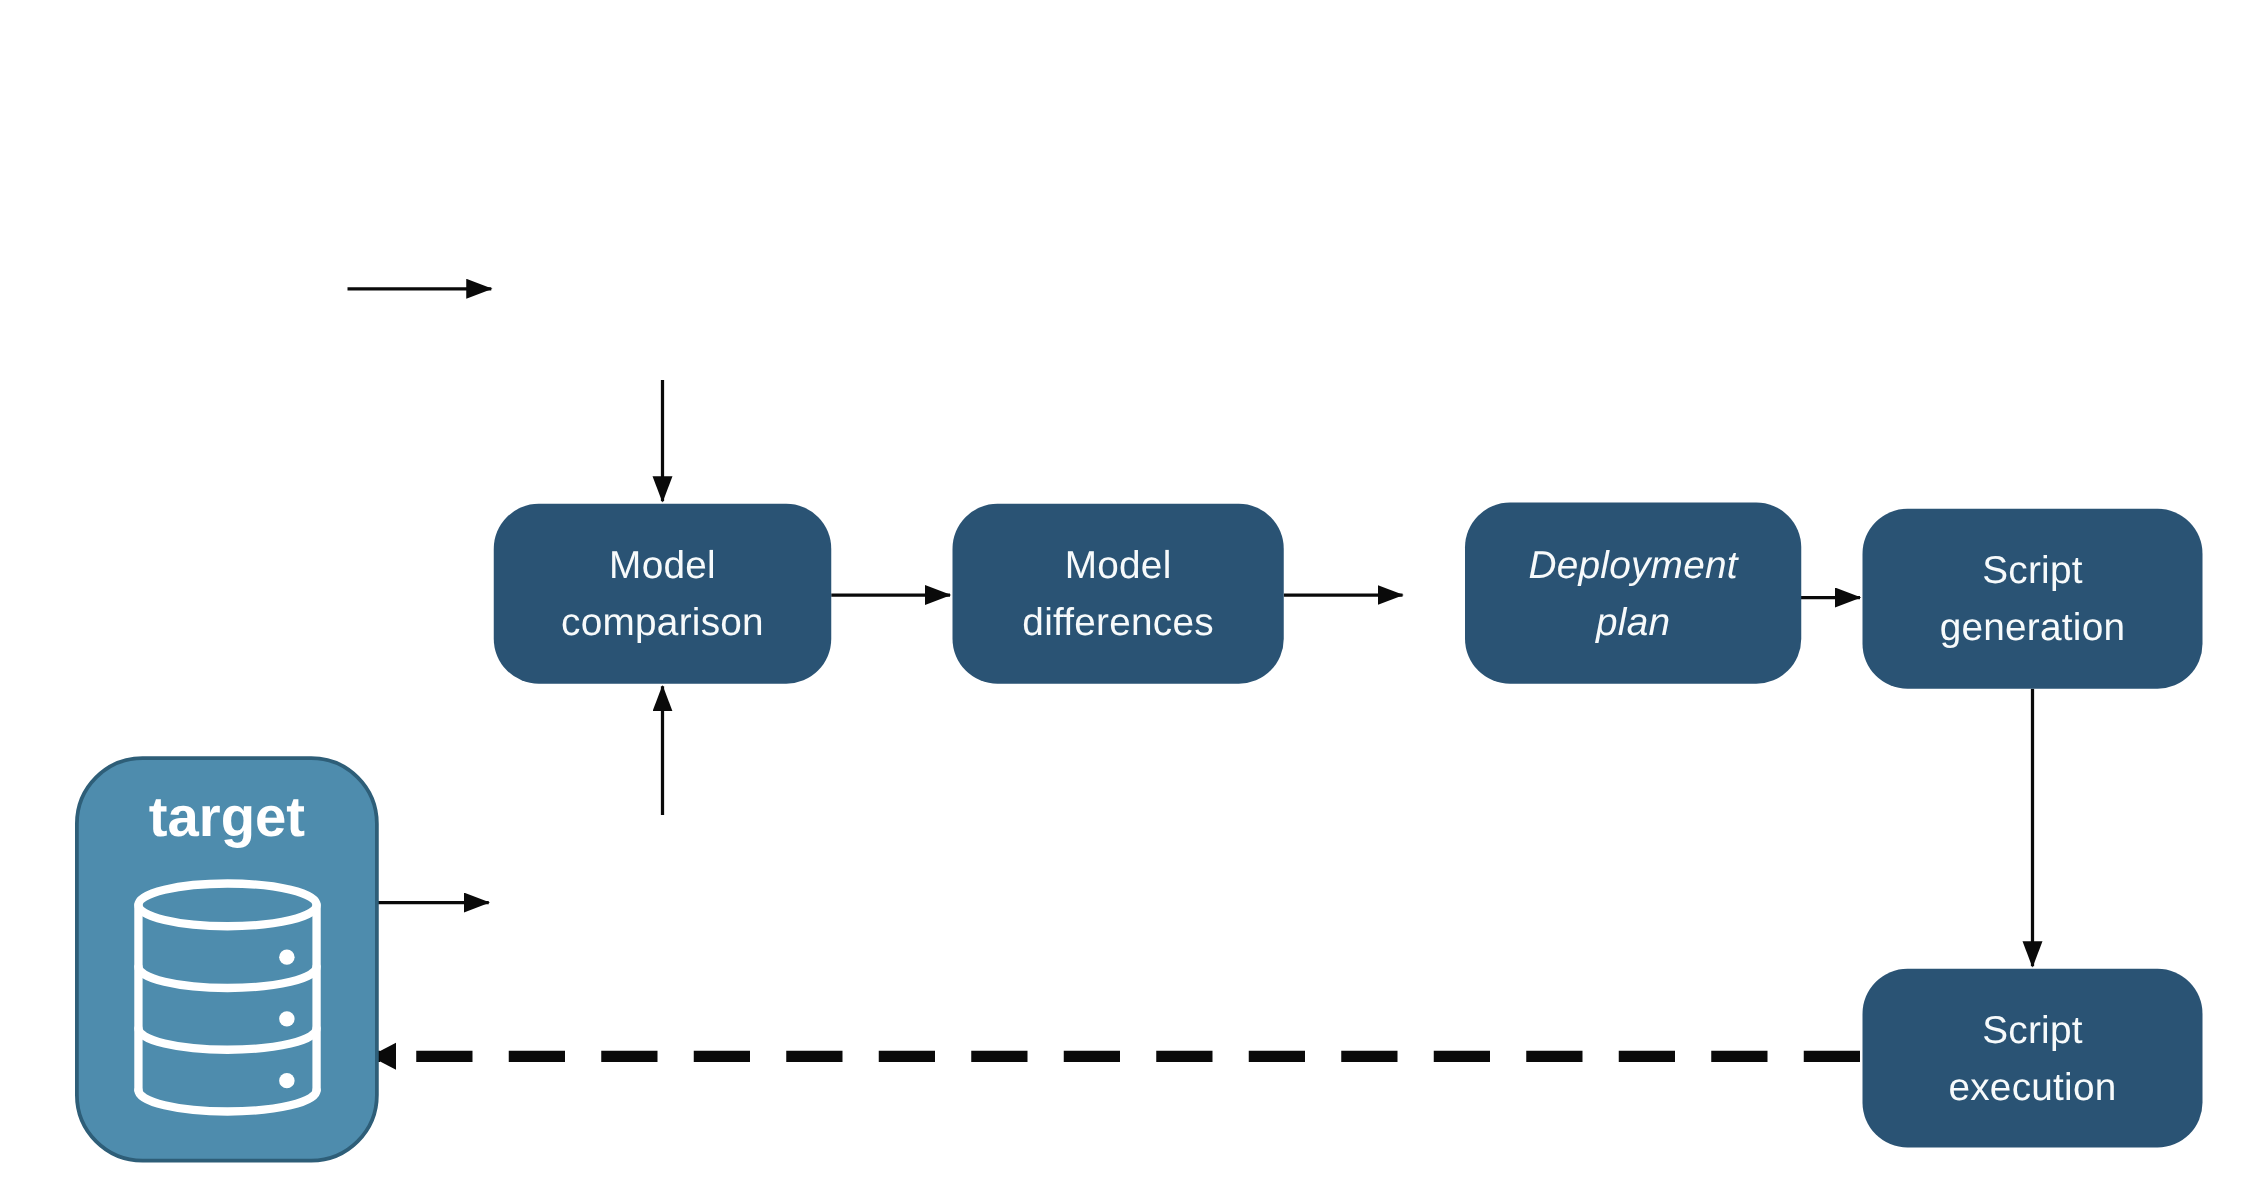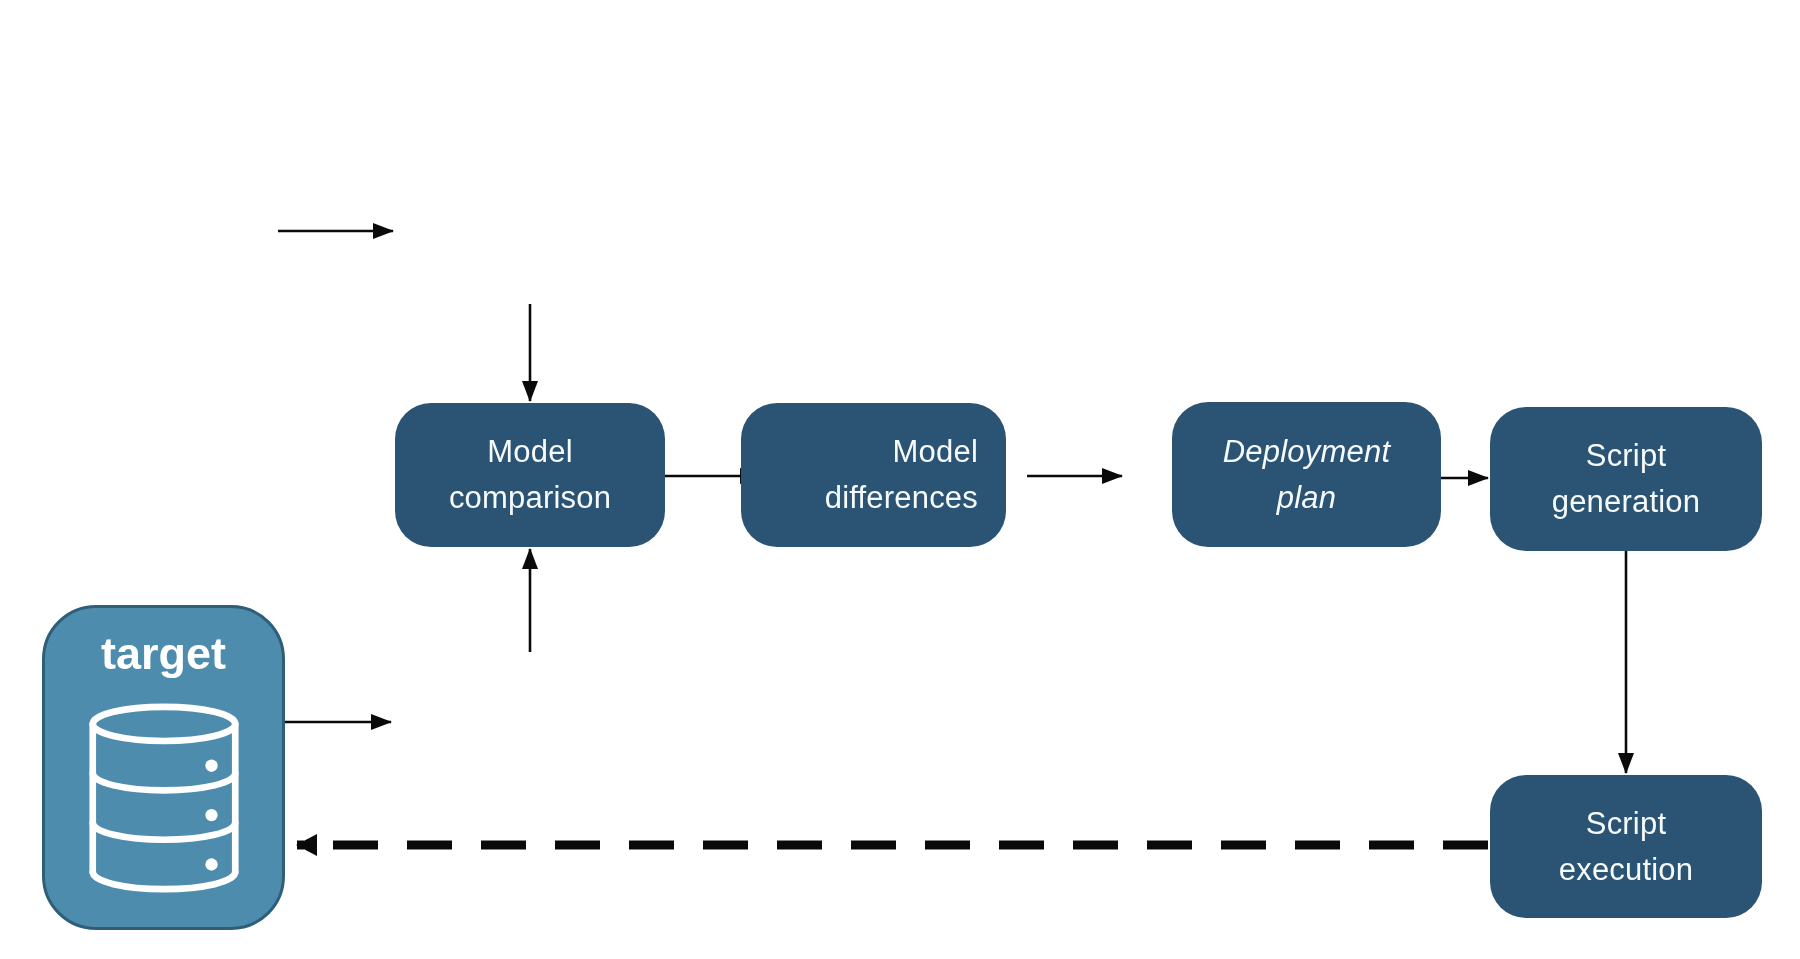--- a/index.html
+++ b/index.html
@@ -29,25 +29,25 @@
     border:3px solid var(--endpoint-border);border-radius:54px;
     display:flex;flex-direction:column;align-items:center;
     box-sizing:border-box;
   }
   .endpoint-label{
     color:#FFFFFF;font-weight:bold;font-size:45px;line-height:55px;text-align:center;
   }
   .icon-svg{display:block;stroke:#FFFFFF;fill:none;stroke-linejoin:round;stroke-linecap:round;}
   #node-source{left:30px;top:33px;width:248px;height:322px;padding-top:15px;}
   #node-source .endpoint-label{margin-bottom:18px;}
-  #node-target{left:42px;top:605px;width:243px;height:325px;padding-top:18px;}
+  #node-target{left:60px;top:605px;width:243px;height:325px;padding-top:18px;}
   #node-target .endpoint-label{margin-bottom:22px;}
   #node-load-model{left:395px;top:160px;width:270px;height:144px;}
   #node-model-comparison{left:395px;top:403px;width:270px;height:144px;}
-  #node-model-differences{left:741px;top:403px;width:265px;height:144px;text-align:right;}
+  #node-model-differences{left:762px;top:403px;width:265px;height:144px;}
   #node-deployment-plan{left:1172px;top:402px;width:269px;height:145px;font-style:italic;}
   #node-script-generation{left:1490px;top:407px;width:272px;height:144px;}
   #node-reverse-engineer{left:393px;top:652px;width:272px;height:141px;}
   #node-script-execution{left:1490px;top:775px;width:272px;height:143px;}
 </style>
 </head>
 <body>
 
 <div id="canvas">
 

